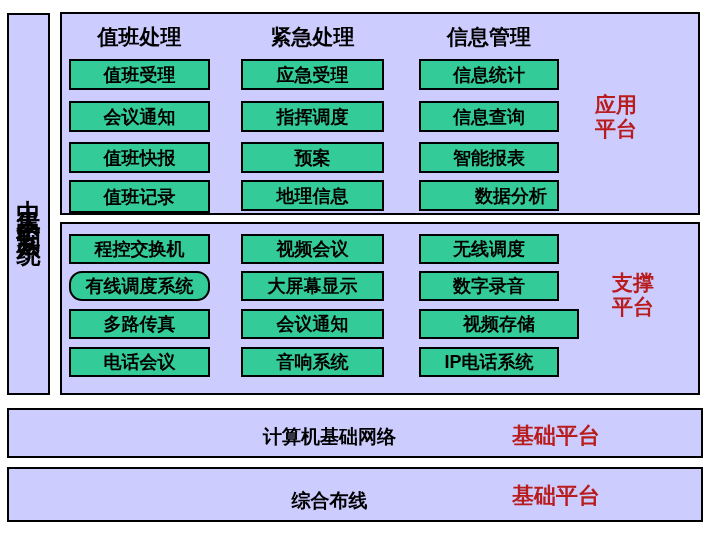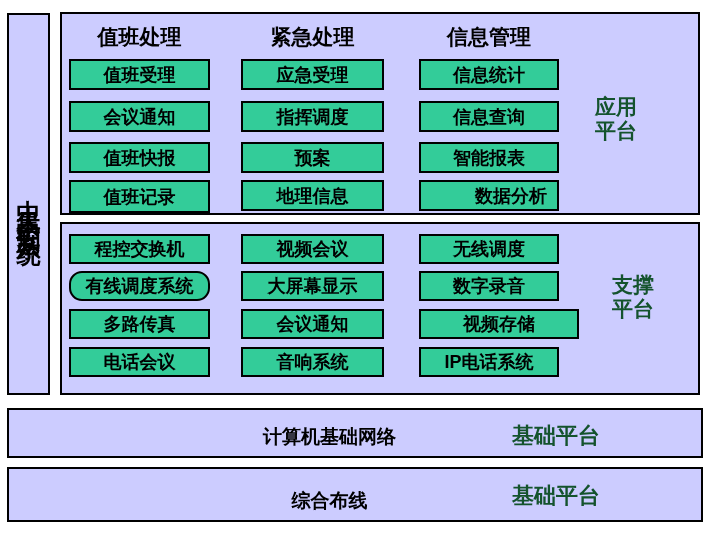--- a/index.html
+++ b/index.html
@@ -44,22 +44,23 @@
     position: absolute;
     background: #33CC99;
     border: 2px solid #000;
     display: flex; align-items: center; justify-content: center;
     font-size: 18px;
     font-weight: bold;
     white-space: nowrap;
   }
   .pink {
     position: absolute;
-    color: #14532d;
+    color: #b91c1c;
     font-weight: bold;
+    font-family: Liberation Mono, monospace;
   }
   .platform-label { font-size: 21px; line-height: 24px; }
   .base-panel { position: absolute; left: 7px; width: 696px; background: #CCCCFF; border: 2px solid #000; }
   .base-network { top: 408px; height: 50px; padding-left: 20px; }
   .base-wiring  { top: 467px; height: 55px; }
   .base-title {
     position: absolute;
     left: 248px; width: 145px;
     text-align: center;
     font-size: 19px;

